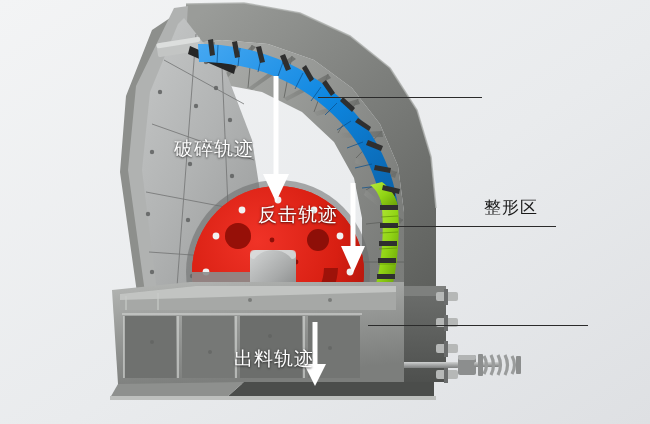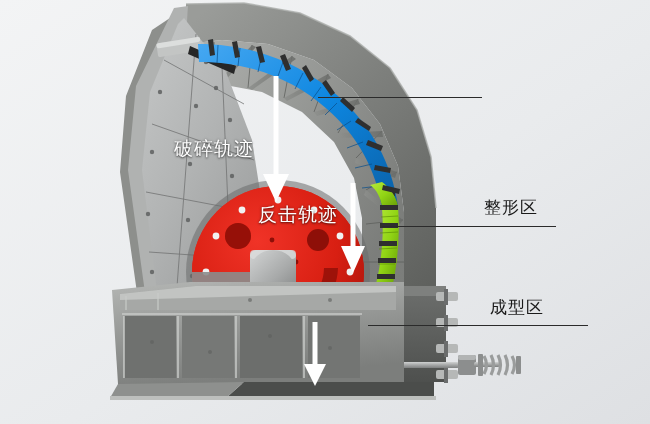--- a/index.html
+++ b/index.html
@@ -370,22 +370,22 @@
 
   <svg class="arrow" style="left:300px;top:322px;width:30px;height:66px;" viewBox="0 0 30 66">
     <path d="M15,0 L15,46" stroke="#ffffff" stroke-width="5" fill="none"></path>
     <path d="M15,64 L4,42 L26,42 Z" fill="#ffffff"></path>
   </svg>
 
   <div class="wlabel" style="left:174px;top:136px;">破碎轨迹</div>
 
   <div class="wlabel" style="left:258px;top:202px;">反击轨迹</div>
 
+  <div class="wlabel" style="left:234px;top:346px;">出料轨迹</div>
 
   <div class="leader" style="left:318px;top:97px;width:164px;"></div>
 
   <div class="leader" style="left:382px;top:226px;width:174px;"></div>
   <div class="callout" style="left:456px;top:196px;margin-left:28px;">整形区</div>
 
   <div class="leader" style="left:368px;top:325px;width:220px;"></div>
-  <div class="callout" style="left:490px;top:296px;">成型区</div>
 
 </div>
 
 </body></html>

